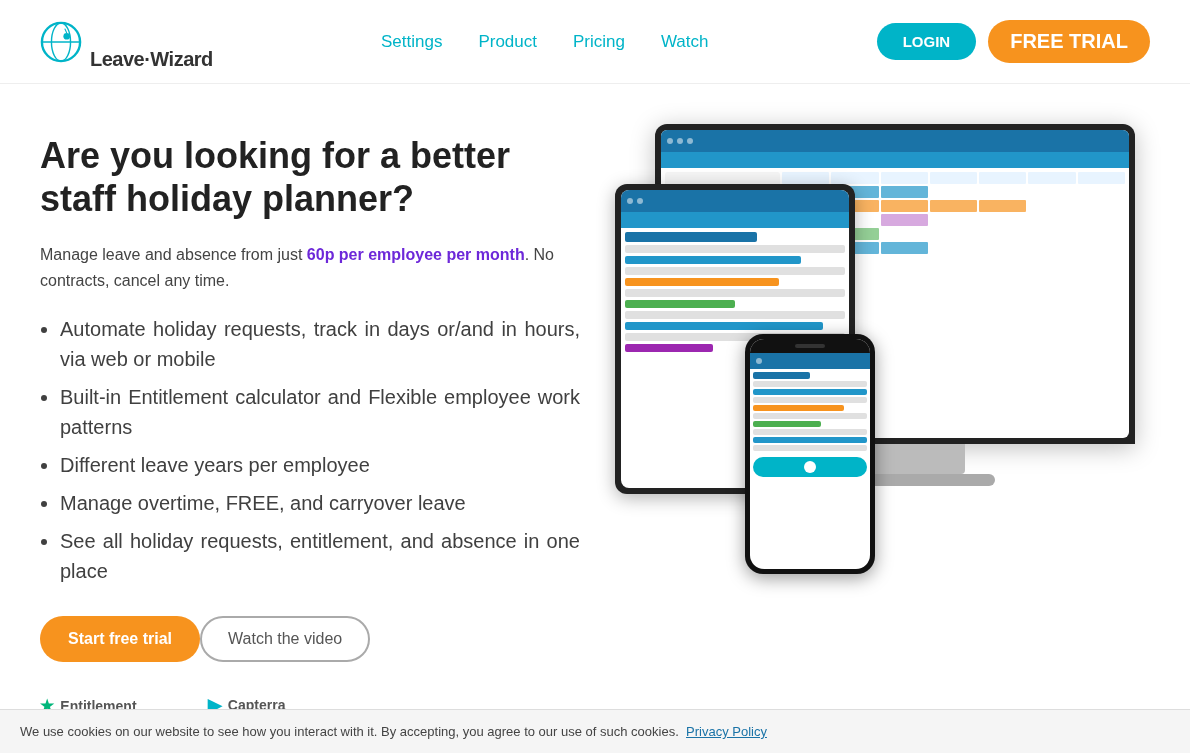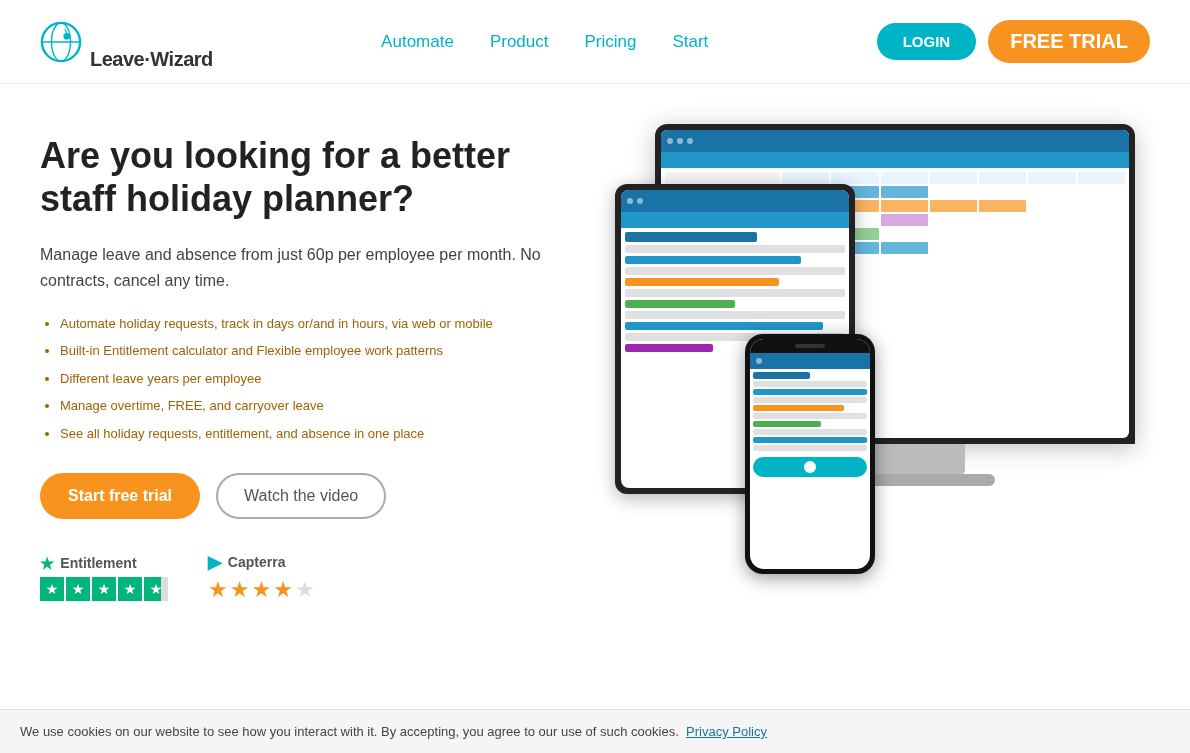--- a/index.html
+++ b/index.html
@@ -93,38 +93,37 @@
       line-height: 1.2;
       margin-bottom: 22px;
     }
     .hero-subtitle {
       font-size: 16px;
       color: #444;
       line-height: 1.6;
       margin-bottom: 20px;
     }
     .hero-subtitle strong {
-      font-weight: 400;
-      color: #404040;
+      font-weight: 700;
+      color: #6d28d9;
     }
     .hero-list {
       list-style: disc;
       padding-left: 20px;
       margin-bottom: 30px;
     }
     .hero-list li {
-      font-size: 13px;
-      color: #a16207;
+      font-size: 20px;
+      color: #404040;
       margin-bottom: 8px;
       line-height: 1.5;
       text-align: justify;
     }
     .hero-cta {
       display: flex;
-      gap: 16px;
       align-items: center;
       margin-bottom: 32px;
     }
     .btn-start-trial {
       background: #f7931e;
       color: #fff;
       border: none;
       border-radius: 24px;
       padding: 14px 28px;
       font-size: 16px;
@@ -417,24 +416,24 @@
       <circle cx="22" cy="22" r="20" stroke="#00b4c8" stroke-width="2.5" fill="none"></circle>
       <ellipse cx="22" cy="22" rx="10" ry="20" stroke="#00b4c8" stroke-width="1.5" fill="none"></ellipse>
       <line x1="2" y1="22" x2="42" y2="22" stroke="#00b4c8" stroke-width="1.5"></line>
       <circle cx="28" cy="16" r="3.5" fill="#00b4c8"></circle>
       <line x1="28" y1="12.5" x2="26" y2="8" stroke="#00b4c8" stroke-width="1.2"></line>
     </svg>
     <span class="nav-logo-text">Leave·Wizard</span>
   </div>
 
   <ul class="nav-links">
-    <li><a href="#">Automate</a></li>
+    <li><a href="#">Settings</a></li>
     <li><a href="#">Product</a></li>
     <li><a href="#">Pricing</a></li>
-    <li><a href="#">Start</a></li>
+    <li><a href="#">Watch</a></li>
   </ul>
 
   <div class="nav-actions">
     <button class="btn-login">LOGIN</button>
     <button class="btn-free-trial">FREE TRIAL</button>
   </div>
 </nav>
 
 <section class="hero">
   <div class="hero-left">

